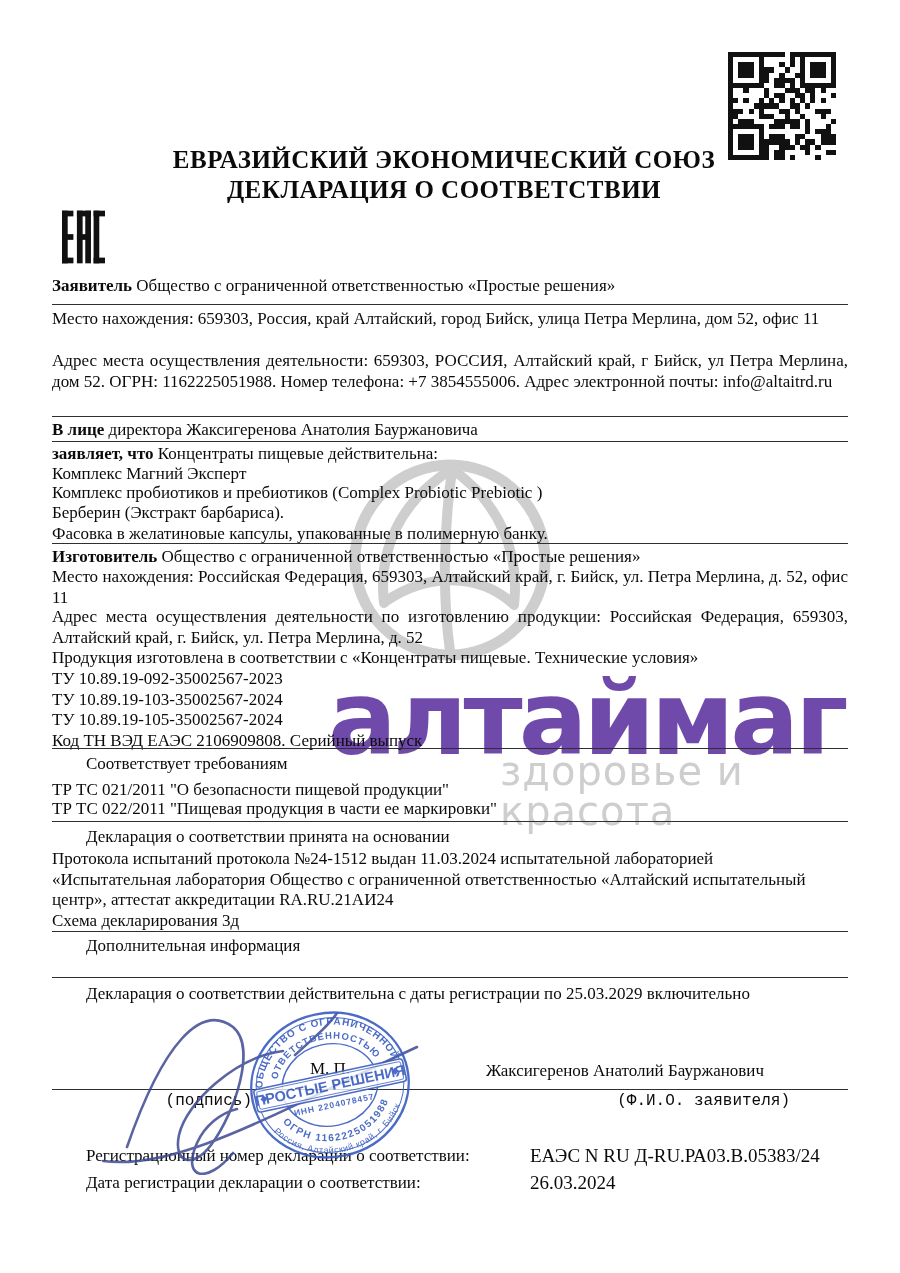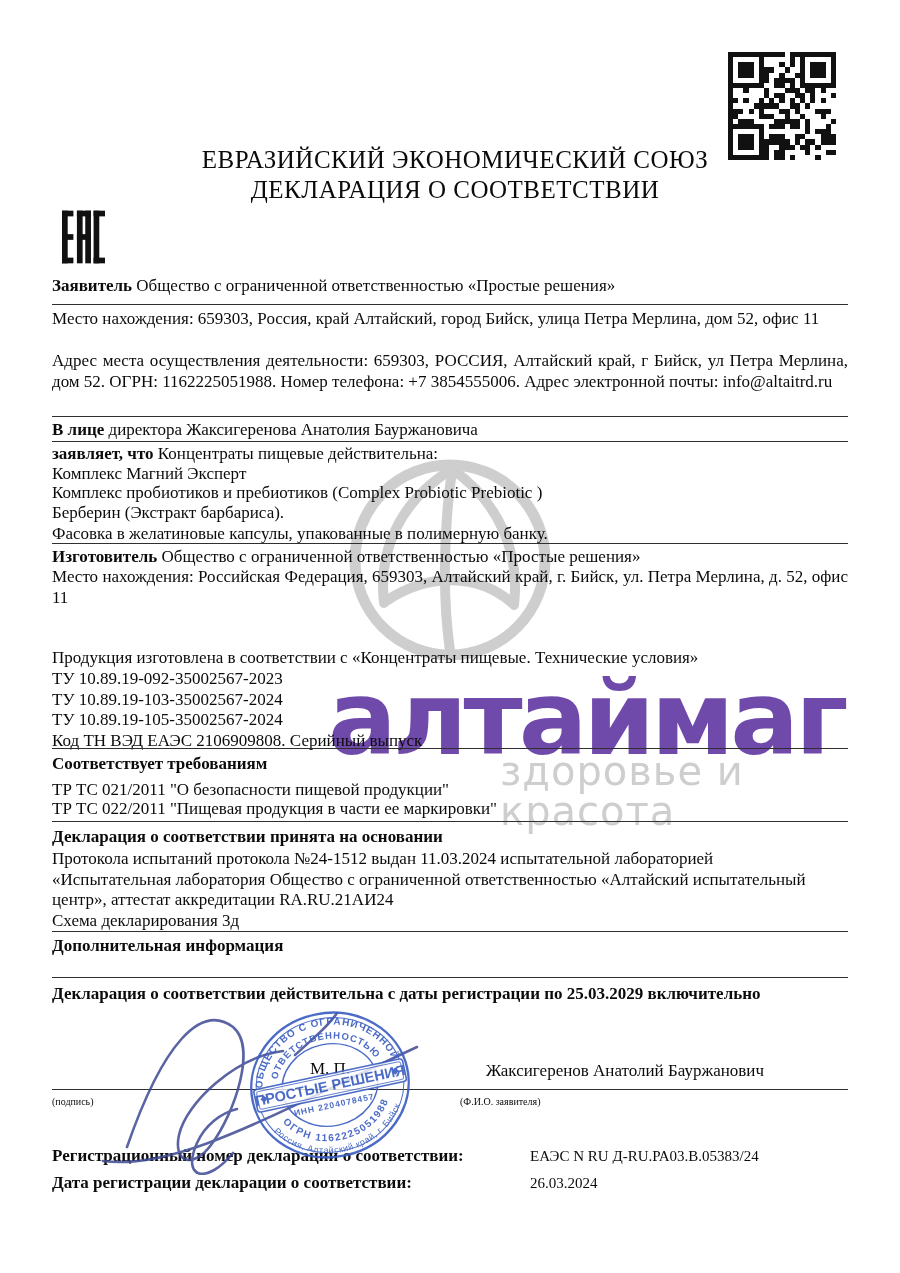--- a/index.html
+++ b/index.html
@@ -12,28 +12,28 @@
   .wm-brand{
     left:328px;top:668px;font-family:"DejaVu Sans",sans-serif;font-weight:bold;
     font-size:102px;letter-spacing:-4px;color:#4c1d95;opacity:.8;line-height:1;
   }
   .wm-tagline{
     left:500px;top:751px;font-family:"DejaVu Sans",sans-serif;
     font-size:40px;color:#c9c9c9;opacity:.9;line-height:1;letter-spacing:1px;
   }
   
   .doc{position:absolute;z-index:1;left:0;top:0;width:900px;height:1273px;}
-  .title{position:absolute;left:0;width:888px;text-align:center;font-weight:normal;font-size:25px;line-height:30px;letter-spacing:.5px;padding-left:11px;}
+  .title{position:absolute;left:0;width:888px;text-align:center;font-weight:bold;font-size:25px;line-height:30px;letter-spacing:.5px;}
   .row{position:absolute;left:52px;width:796px;font-size:17px;line-height:20.5px;}
   .just{text-align:justify;}
   .rule{position:absolute;left:52px;width:796px;border-top:1.7px solid #2f2f2f;height:0;}
   b.lead{font-weight:bold;}
-  .bold{font-weight:bold;}
-  .caption{position:absolute;font-size:10px;line-height:15px;text-align:left;}
-  .val{position:absolute;left:530px;font-size:15px;line-height:20.5px;}
+  .bold{font-weight:normal;margin-left:34px;}
+  .caption{position:absolute;font-size:16px;line-height:15px;text-align:right;font-family:Liberation Mono, monospace;}
+  .val{position:absolute;left:530px;font-size:19px;line-height:20.5px;}
   
   .overlay{position:absolute;z-index:2;}
 </style>
 </head>
 <body>
 
 <div class="page">
 
   <svg class="wm" style="left:348px;top:455px;opacity:.5" width="205" height="210" viewBox="0 0 205 210">
     <g fill="none" stroke="#9f9f9f" stroke-width="10" stroke-linecap="round">
@@ -240,20 +240,21 @@
     <div class="row" style="top:503px">Берберин (Экстракт барбариса).</div>
     <div class="row" style="top:483px">Комплекс пробиотиков и пребиотиков (Complex Probiotic Prebiotic )</div>
     <div class="row" style="top:524px">Фасовка в желатиновые капсулы, упакованные в полимерную банку.</div>
     <div class="rule" style="top:543px"></div>
 
     <div class="row" style="top:547px">
       <b class="lead">Изготовитель</b>
       <span>Общество с ограниченной ответственностью «Простые решения»</span>
     </div>
     <div class="row just" style="top:567px">Место нахождения: Российская Федерация, 659303, Алтайский край, г. Бийск, ул. Петра Мерлина, д. 52, офис 11</div>
+    <div class="row just" style="top:607px">Адрес места осуществления деятельности по изготовлению продукции: Российская Федерация, 659303, Алтайский край, г. Бийск, ул. Петра Мерлина, д. 52</div>
     <div class="row" style="top:648px">Продукция изготовлена в соответствии с «Концентраты пищевые. Технические условия»</div>
     <div class="row" style="top:669px">ТУ 10.89.19-092-35002567-2023</div>
     <div class="row" style="top:690px">ТУ 10.89.19-103-35002567-2024</div>
     <div class="row" style="top:710px">ТУ 10.89.19-105-35002567-2024</div>
     <div class="row" style="top:731px">Код ТН ВЭД ЕАЭС 2106909808. Серийный выпуск</div>
     <div class="rule" style="top:748px"></div>
 
     <div class="row bold" style="top:754px">Соответствует требованиям</div>
     <div class="row" style="top:780px">ТР ТС 021/2011 "О безопасности пищевой продукции"</div>
     <div class="row" style="top:799px">ТР ТС 022/2011 "Пищевая продукция в части ее маркировки"</div>

